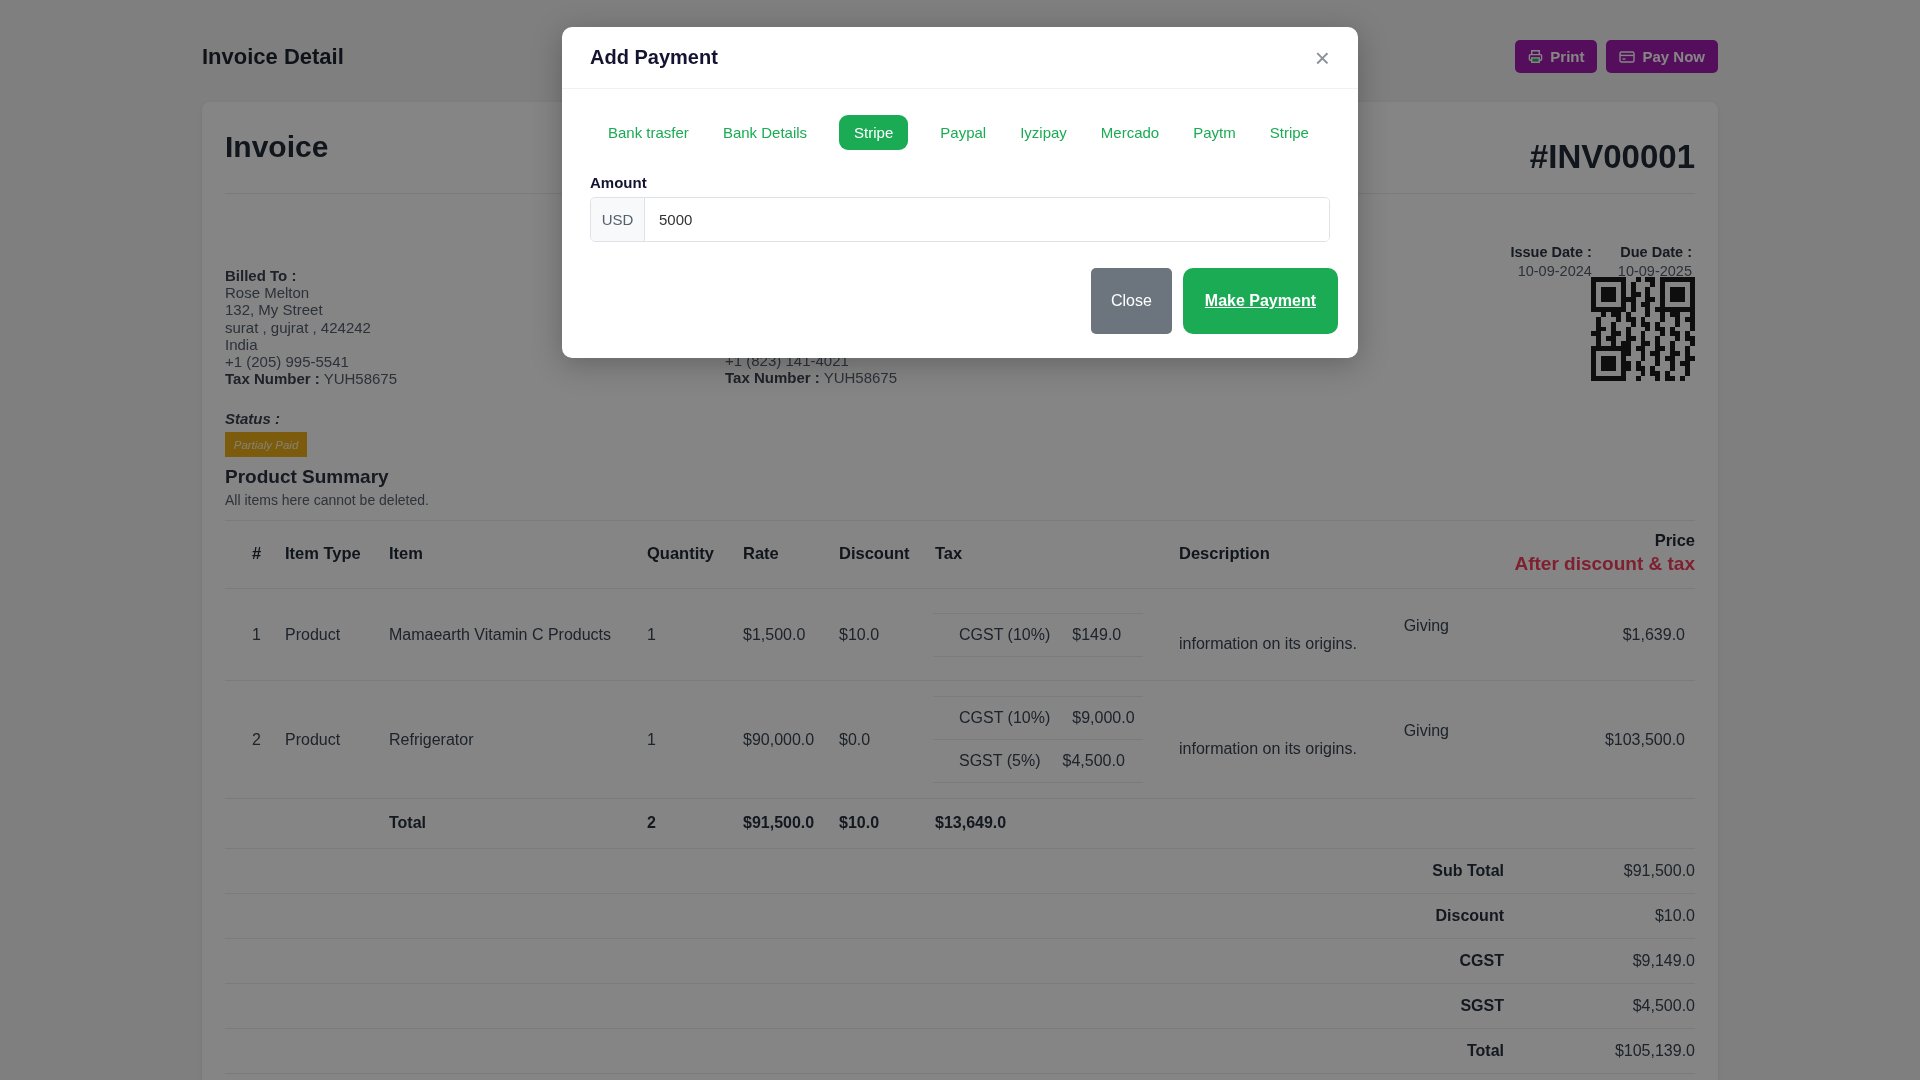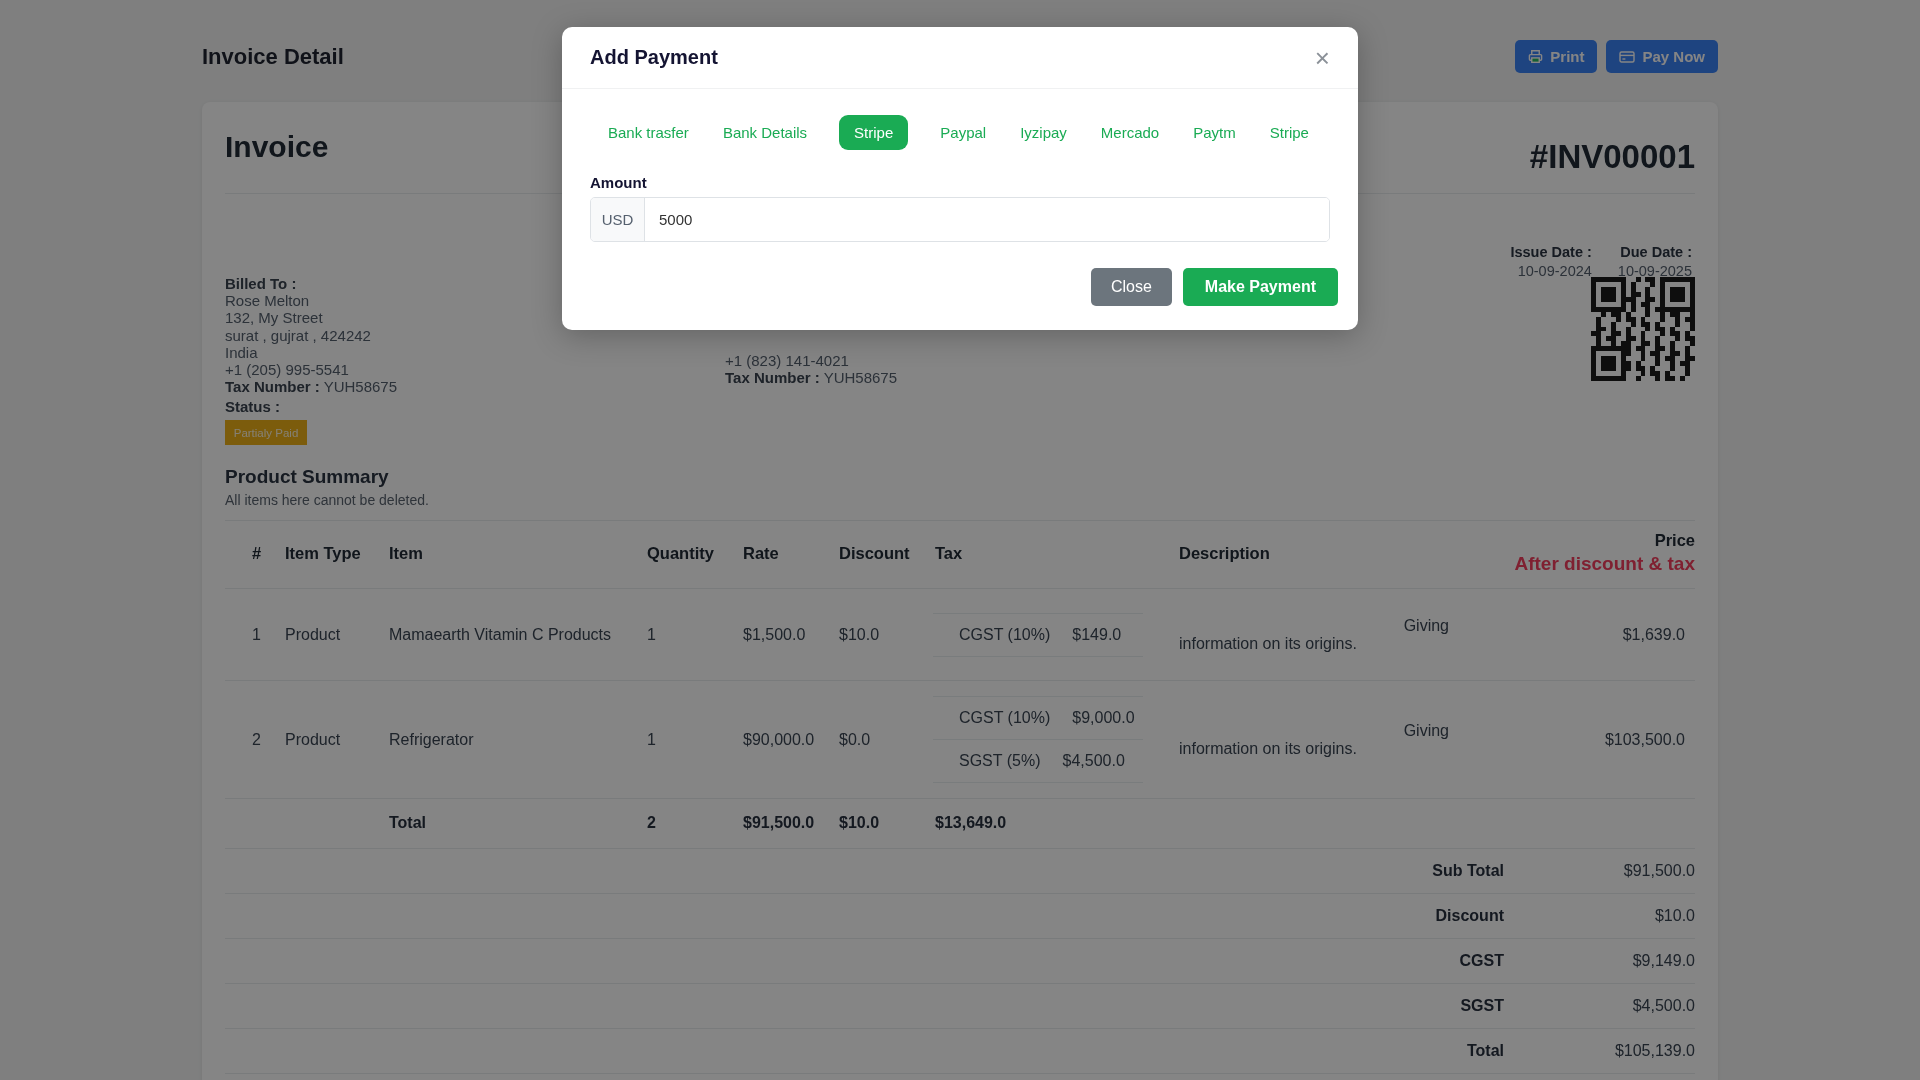--- a/index.html
+++ b/index.html
@@ -3,42 +3,42 @@
 <meta charset="utf-8">
 <style>
   * { margin:0; padding:0; box-sizing:border-box; }
   html,body { width:1920px; height:1080px; overflow:hidden; }
   body { font-family:"Liberation Sans","DejaVu Sans",sans-serif; background:#f3f4f4; color:#3a4553; }
 
   
   .page-header { position:absolute; left:202px; top:40px; width:1516px; display:flex; justify-content:space-between; align-items:center; }
   .page-title { font-size:22px; font-weight:700; color:#1f2430; }
   .header-actions { display:flex; gap:9px; }
-  .btn-top { display:flex; align-items:center; gap:7px; background:#3b82f6; color:#fff; border:none; border-radius:5px; padding:8px 13px; font-size:15px; font-weight:600; cursor:pointer; font-family:inherit; }
+  .btn-top { display:flex; align-items:center; gap:7px; background:#a21caf; color:#fff; border:none; border-radius:5px; padding:8px 13px; font-size:15px; font-weight:600; cursor:pointer; font-family:inherit; }
   .btn-top svg { display:block; }
 
   
   .card { position:absolute; left:202px; top:102px; width:1516px; min-height:1100px; background:#fff; border-radius:8px; box-shadow:0 1px 4px rgba(0,0,0,.08); padding:28px 23px; }
   .inv-head { display:flex; justify-content:space-between; align-items:flex-start; height:63px; }
   .inv-title { font-size:30px; font-weight:700; color:#212b36; }
   .inv-number { font-size:33px; font-weight:700; color:#212b36; margin-top:8px; }
   .head-divider { border:none; border-top:1px solid #e8ebed; }
 
   .dates { position:absolute; right:26px; top:110px; display:flex; gap:26px; text-align:right; }
   .date-col .lbl { font-size:14.5px; font-weight:700; color:#2b3442;margin-top:32px; }
   .date-col .val { font-size:14.5px; color:#55606e; margin-top:3px; }
 
   .qr { position:absolute; right:23px; top:175px; width:104px; height:104px; background:#fff; }
 
   .addr { position:absolute; left:23px; top:165px; font-size:15px; line-height:17.2px; color:#55606e; }
-  .addr .b { font-weight:700; color:#3a4350;margin-top:8px; }
+  .addr .b { font-weight:700; color:#3a4350; }
   .ship-frag { position:absolute; left:523px; top:250px; font-size:15px; line-height:17.2px; color:#55606e; }
   .ship-frag .b { font-weight:700; color:#3a4350; }
 
-  .status-block { position:absolute; left:23px; top:296px; }
+  .status-block { position:absolute; left:23px; top:308px;font-style:italic; }
   .status-label { font-size:15px; font-weight:700; color:#3a4350; }
   .status-badge { margin-top:5px; width:82px; height:25px; background:#eeb117; border-radius:0; color:rgba(255,252,240,.92); font-size:11.5px; display:flex; align-items:center; justify-content:center; }
 
   
   .ps-title { margin-top:272px; font-size:19px; font-weight:600; color:#2b3442; }
   .ps-sub { margin-top:4px; padding-bottom:12px; font-size:14px; color:#5a6470; border-bottom:1px solid #e8ebed; }
 
   table.items { width:1470px; border-collapse:collapse; table-layout:fixed; font-size:16px; color:#3a4553; }
   table.items th { font-size:16.5px; font-weight:700; color:#212b36; text-align:left; padding:10px 10px 13px; vertical-align:middle; border-bottom:1px solid #e8ebed; }
   table.items th.first, table.items td.first { padding-left:27px; }
@@ -74,21 +74,21 @@
   .modal-body { padding:26px 28px 2px; }
   .tabs { display:flex; align-items:center; gap:30px; padding-left:16px; }
   .tab { font-size:15px; color:#1aab54; background:none; border:none; cursor:pointer; padding:9px 2px; font-family:Liberation Sans, sans-serif; white-space:nowrap; }
   .tab.active { background:#1aab54; color:#fff; border-radius:9px; padding:9px 15px; }
   .amount-label { margin-top:24px; font-size:15px; font-weight:700; color:#141432; }
   .input-group { margin-top:6px; display:flex; height:45px; border:1px solid #dee2e6; border-radius:5px; overflow:hidden; }
   .currency { width:54px; background:#f8f9fa; border-right:1px solid #dee2e6; display:flex; align-items:center; justify-content:center; font-size:15px; color:#55606e; }
   .amount-input { flex:1; border:none; outline:none; padding:0 14px; font-size:15px; color:#333; font-family:inherit; }
   .modal-footer { display:flex; justify-content:flex-end; gap:11px; padding:24px 20px 24px; }
   .btn-close { background:#6c757d; color:#fff; border:none; border-radius:5px; padding:10px 20px; font-size:16px; cursor:pointer; font-family:inherit; }
-  .btn-pay { background:#1aab54; color:#fff; border:none; border-radius:5px; padding:10px 22px; font-size:16px; font-weight:600; cursor:pointer; font-family:inherit; }
+  .btn-pay { background:#1aab54; color:#fff; border:none; border-radius:10px; padding:24px 22px; font-size:16px; font-weight:600; cursor:pointer; font-family:inherit;text-decoration:underline; }
 </style>
 </head>
 <body>
 
 <div class="page-header">
   <div class="page-title">Invoice Detail</div>
   <div class="header-actions">
     <button class="btn-top">
       <span>
           <svg width="15" height="15" viewBox="0 0 16 16" fill="none" stroke="#fff" stroke-width="1.5">

